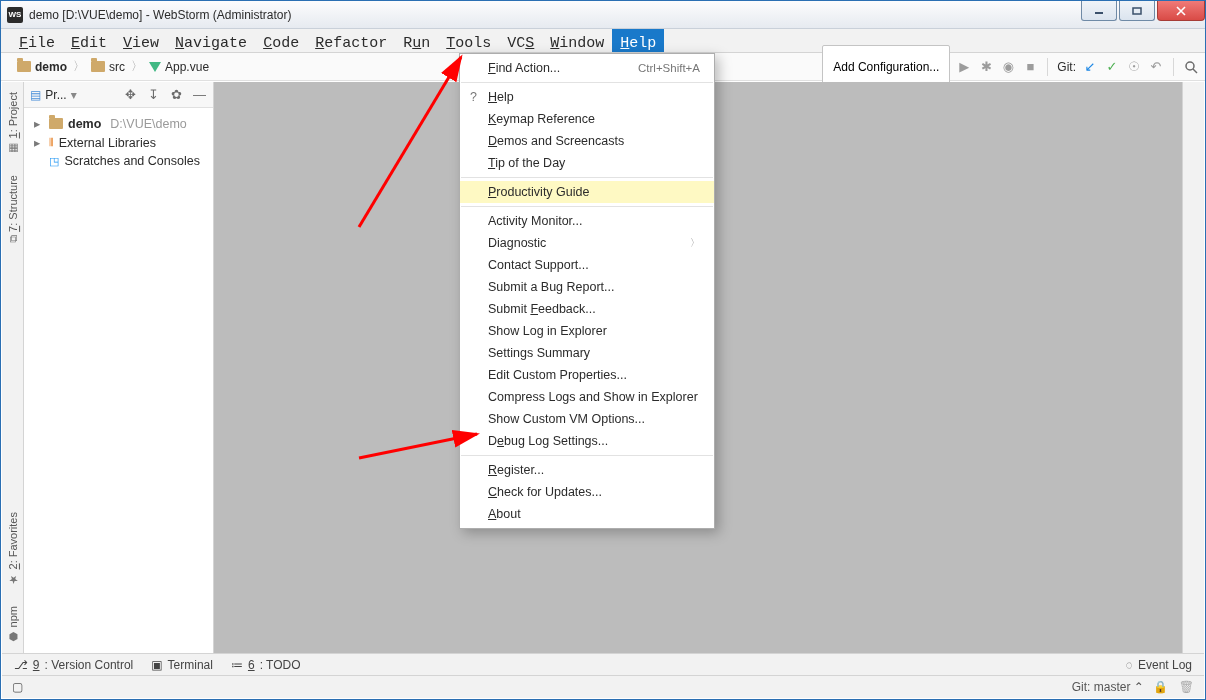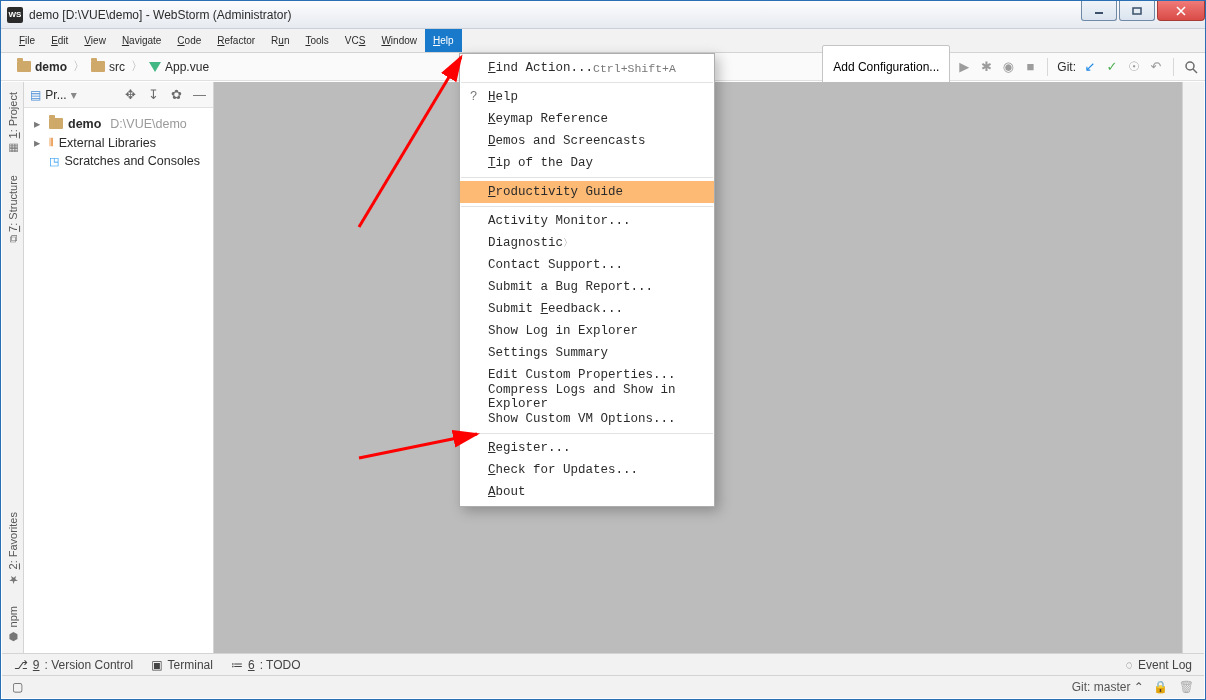--- a/index.html
+++ b/index.html
@@ -10,21 +10,21 @@
   .titlebar { height: 28px; background: linear-gradient(#fcfcfd,#e6eaf0); display: flex; align-items: center; padding-left: 6px; border-bottom: 1px solid #c9d0d9; position: relative; }
   .titlebar .app-icon { width: 16px; height: 16px; background:#2b2b2b; color:#fff; font-size:8px; font-weight:bold; display:flex; align-items:center; justify-content:center; border-radius:2px; margin-right:6px; }
   .titlebar .title-text { font-size:12px; }
   .win-btns { position:absolute; right:0; top:0; display:flex; }
   .win-btn { width:36px; height:20px; border:1px solid #6f8aa6; border-top:none; display:flex; align-items:center; justify-content:center; background:linear-gradient(#f0f4f8,#dbe4ef); font-size:10px; }
   .win-btn.min, .win-btn.max { border-radius:0 0 3px 3px; margin-right:2px; }
   .win-btn.close { background:linear-gradient(#f07a78,#d94b46); color:#fff; border-color:#a63c36; border-radius:0 0 4px 4px; width:48px; }
 
   
   .menubar { height: 24px; background:#f2f2f2; border-bottom:1px solid #d4d4d4; display:flex; align-items:stretch; padding-left:10px; }
-  .menu-item { padding:0 8px; display:flex; align-items:center; cursor:default; font-size:10px;}
+  .menu-item { padding:0 8px; display:flex; align-items:flex-end; cursor:default; font-size:15px;font-family:Liberation Mono, monospace;}
   .menu-item.active { background:#1979ca; color:#fff; }
   .menu-item .ul { text-decoration: underline; }
 
   
   .navbar { height:28px; background:#fafafa; border-bottom:1px solid #e0e0e0; display:flex; align-items:center; justify-content:space-between; padding:0 6px 0 12px; }
   .breadcrumb { display:flex; align-items:center; gap:2px; }
   .bc-part { display:flex; align-items:center; gap:4px; padding:2px 4px; }
   .bc-sep { color:#a0a0a0; }
   .folder-icon { width:14px; height:11px; background:#cfa96a; border-radius:1px; position:relative; display:inline-block;}
   .folder-icon::before{content:"";position:absolute;top:-3px;left:0;width:6px;height:3px;background:#cfa96a;border-radius:1px 1px 0 0;}
@@ -63,23 +63,23 @@
   .bottom-strip .grp{display:flex;align-items:center;gap:18px;}
   .bs-item{display:flex;align-items:center;gap:5px;color:#444;}
   .bs-item .num{text-decoration:underline;}
 
   
   .statusbar { position:absolute; bottom:1px; left:1px; right:1px; height:22px; background:#f2f2f2; display:flex; align-items:center; justify-content:space-between; padding:0 10px; font-size:12px; color:#555;}
   .statusbar .sgrp{display:flex;align-items:center;gap:10px;}
 
   
   .dropdown { position:absolute; top:52px; left:458px; width:256px; background:#fff; border:1px solid #adadad; box-shadow:4px 4px 12px rgba(0,0,0,0.25); z-index:50; padding:3px 0;}
-  .dd-item { height:22px; display:flex; align-items:center; padding:0 14px 0 28px; position:relative; font-size:12.5px; font-family:Liberation Mono, monospace;}
+  .dd-item { height:22px; display:flex; align-items:center; padding:0 14px 0 28px; position:relative; font-size:12.5px; justify-content:space-between;}
   .dd-item .lbl .u{text-decoration:underline;}
-  .dd-item.hover { background:#fdba74; }
+  .dd-item.hover { background:#fef9c3; }
   .dd-item .shortcut{color:#777;font-size:11.5px;}
   .dd-item .q{position:absolute;left:10px;color:#777;}
   .dd-item .chev{color:#888;font-size:10px;}
   .dd-sep { height:1px; background:#e2e2e2; margin:3px 1px;}
 
   
   .arrow-svg{position:absolute; z-index:60; pointer-events:none;}
 
   svg{display:block;}
 </style>
@@ -316,20 +316,23 @@
       </div>
     <div class="dd-item">
         <span class="lbl">Edit Custom Properties...</span>
       </div>
     <div class="dd-item">
         <span class="lbl">Compress Logs and Show in Explorer</span>
       </div>
     <div class="dd-item">
         <span class="lbl">Show Custom VM Options...</span>
       </div>
+    <div class="dd-item">
+        <span class="lbl">D<span class="u">e</span>bug Log Settings...</span>
+      </div>
     <div class="dd-sep"></div>
     <div class="dd-item">
         <span class="lbl"><span class="u">R</span>egister...</span>
       </div>
     <div class="dd-item">
         <span class="lbl"><span class="u">C</span>heck for Updates...</span>
       </div>
     <div class="dd-item">
         <span class="lbl"><span class="u">A</span>bout</span>
       </div>

